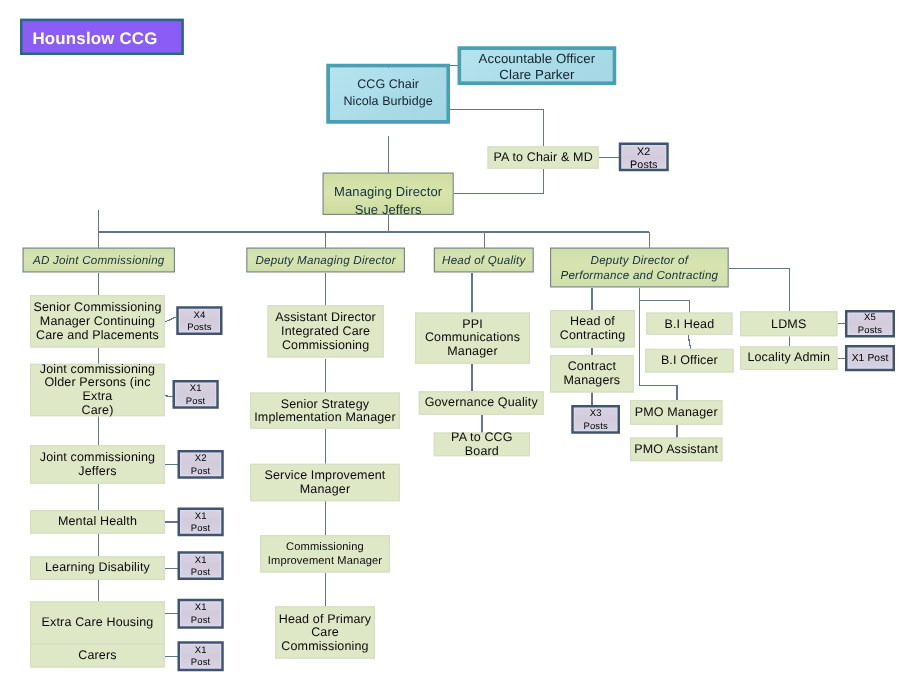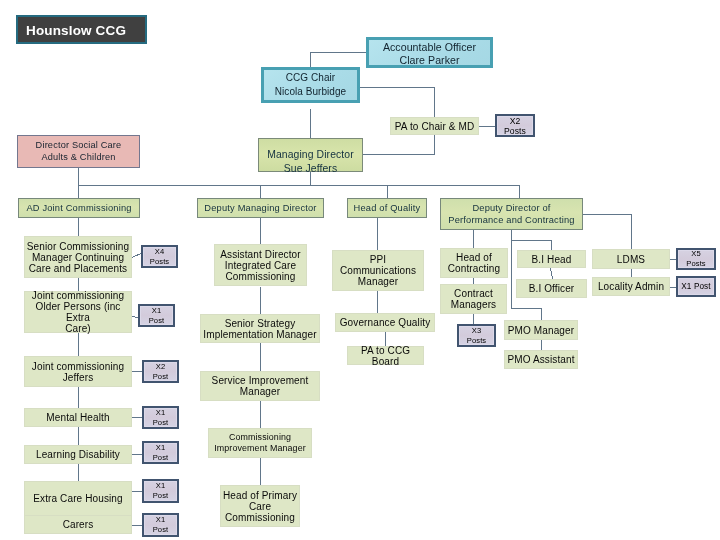--- a/index.html
+++ b/index.html
@@ -9,36 +9,36 @@
   #chart{position:relative;width:720px;height:540px;background:#ffffff;overflow:hidden;}
   svg.links{position:absolute;left:0;top:0;width:720px;height:540px;z-index:1;
             shape-rendering:crispEdges;}
   svg.links path{fill:none;stroke:#61768a;stroke-width:1;}
   .node{position:absolute;box-sizing:border-box;z-index:3;display:flex;
         align-items:center;justify-content:center;text-align:center;
         color:#0b2233;}
   .node > span{display:block;width:100%;padding:0 1px;}
 
   
-  .v-badge{background:#404040;border:2px solid #256b80;color:#ffffff;
+  .v-badge{background:#8b5cf6;border:2px solid #256b80;color:#ffffff;
            font-weight:bold;font-size:13.5px;letter-spacing:.15px;padding-top:1px;
            justify-content:flex-start;}
   .v-badge > span{padding-left:8px;text-align:left;}
 
   .v-blue{background:linear-gradient(145deg,#b6e4ee 0%,#a9dbe7 60%,#a5d8e4 100%);
           border:3px solid #48a0b2;font-size:10px;color:#11232e;
           line-height:14px;letter-spacing:.05px;}
 
   .v-green-dark{background:linear-gradient(180deg,#cedda3 0%,#d8e4ab 48%,#cddca1 100%);
                 border:1px solid #7b8a79;font-size:10.4px;color:#13303f;
                 line-height:14.2px;letter-spacing:.1px;padding-top:14px;}
 
   .v-green-hdr{background:linear-gradient(180deg,#cfdfac 0%,#d8e4b0 45%,#cfdfac 100%);
                border:1px solid #77887b;font-size:9.3px;color:#13303d;
-               line-height:12.4px;letter-spacing:.18px;}
+               line-height:12.4px;letter-spacing:.18px;font-style:italic;}
 
   .v-green{background:#dee7c6;border:1px solid #d7dec3;
            font-size:10px;color:#0a0a0a;line-height:11px;letter-spacing:.12px;}
 
   .v-pink{background:#e8b9b5;border:1px solid #73778f;font-size:9.2px;color:#16222e;
           line-height:11.5px;letter-spacing:.18px;}
 
   .v-purple{background:linear-gradient(180deg,#d6d2e2 0%,#d3cbdb 50%,#d5d3e4 100%);
             border:2px solid #41546f;font-size:7.6px;color:#000000;
             line-height:10px;letter-spacing:.1px;
@@ -98,37 +98,31 @@
 
   <div class="node v-badge" style="left:16px;top:15px;width:131px;height:29px">
     <span>Hounslow CCG</span>
   </div>
   <div class="node v-blue" style="left:366px;top:37px;width:127px;height:31px;font-size:10.6px;line-height:13px;padding-top:2px">
     <span>
         <div>Accountable Officer</div>
         <div>Clare Parker</div>
       </span>
   </div>
-  <div class="node v-blue" style="left:261px;top:67px;width:99px;height:36px">
+  <div class="node v-blue" style="left:261px;top:51px;width:99px;height:48px">
     <span>
         <div>CCG Chair</div>
         <div>Nicola Burbidge</div>
       </span>
   </div>
   <div class="node v-green" style="left:390px;top:117px;width:89px;height:18px">
     <span>PA to Chair &amp; MD</span>
   </div>
   <div class="node v-purple" style="left:495px;top:114px;width:40px;height:23px;font-size:8.6px">
     <span>X2 Posts</span>
-  </div>
-  <div class="node v-pink" style="left:17px;top:135px;width:123px;height:33px">
-    <span>
-        <div>Director Social Care</div>
-        <div>Adults &amp; Children</div>
-      </span>
   </div>
   <div class="node v-green-dark" style="left:258px;top:138px;width:105px;height:34px">
     <span>
         <div>Managing Director</div>
         <div>Sue Jeffers</div>
       </span>
   </div>
   <div class="node v-green-hdr" style="left:18px;top:198px;width:122px;height:20px">
     <span>AD Joint Commissioning</span>
   </div>

